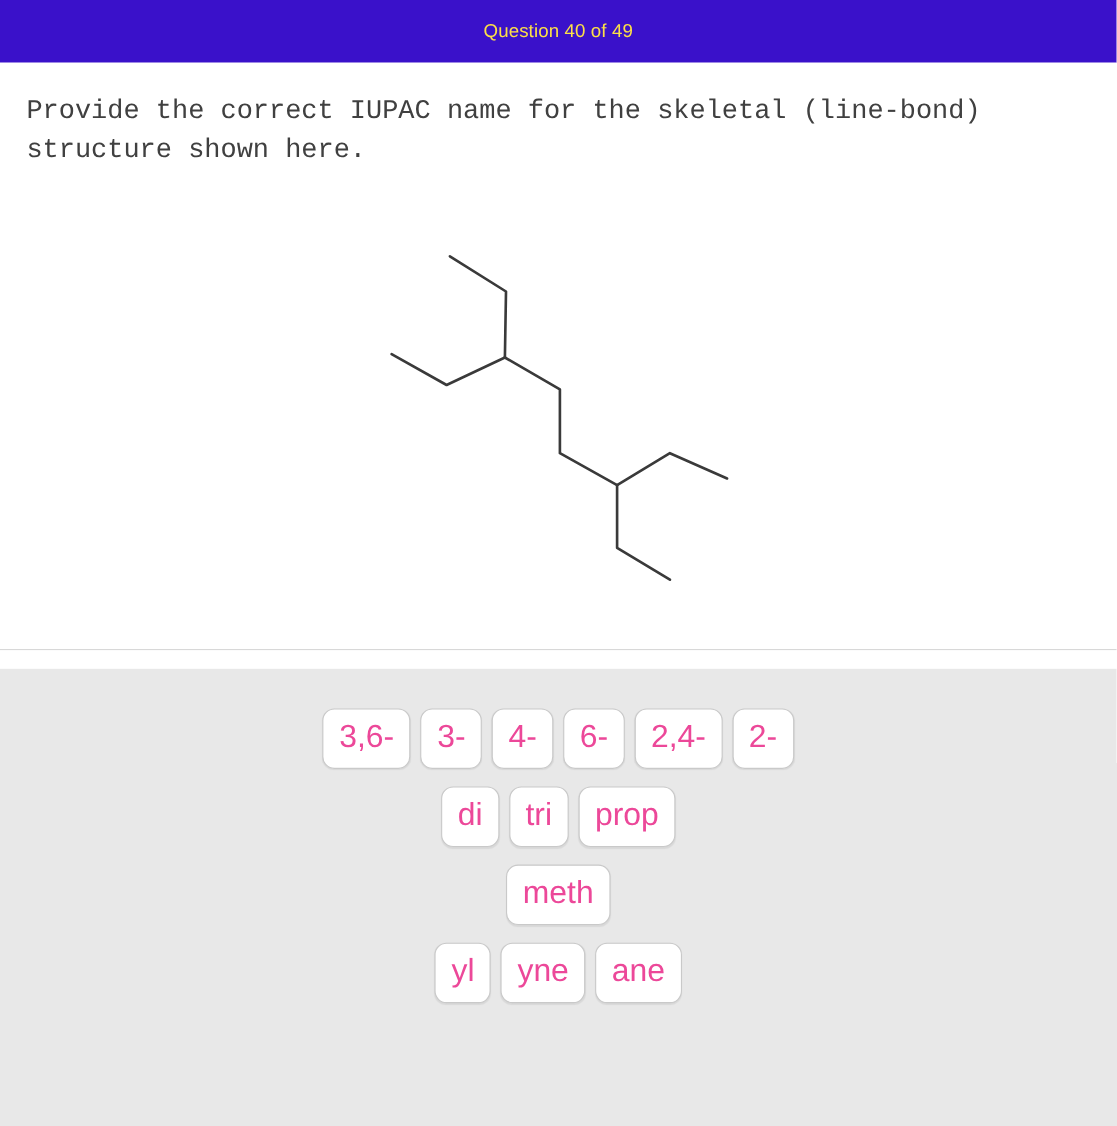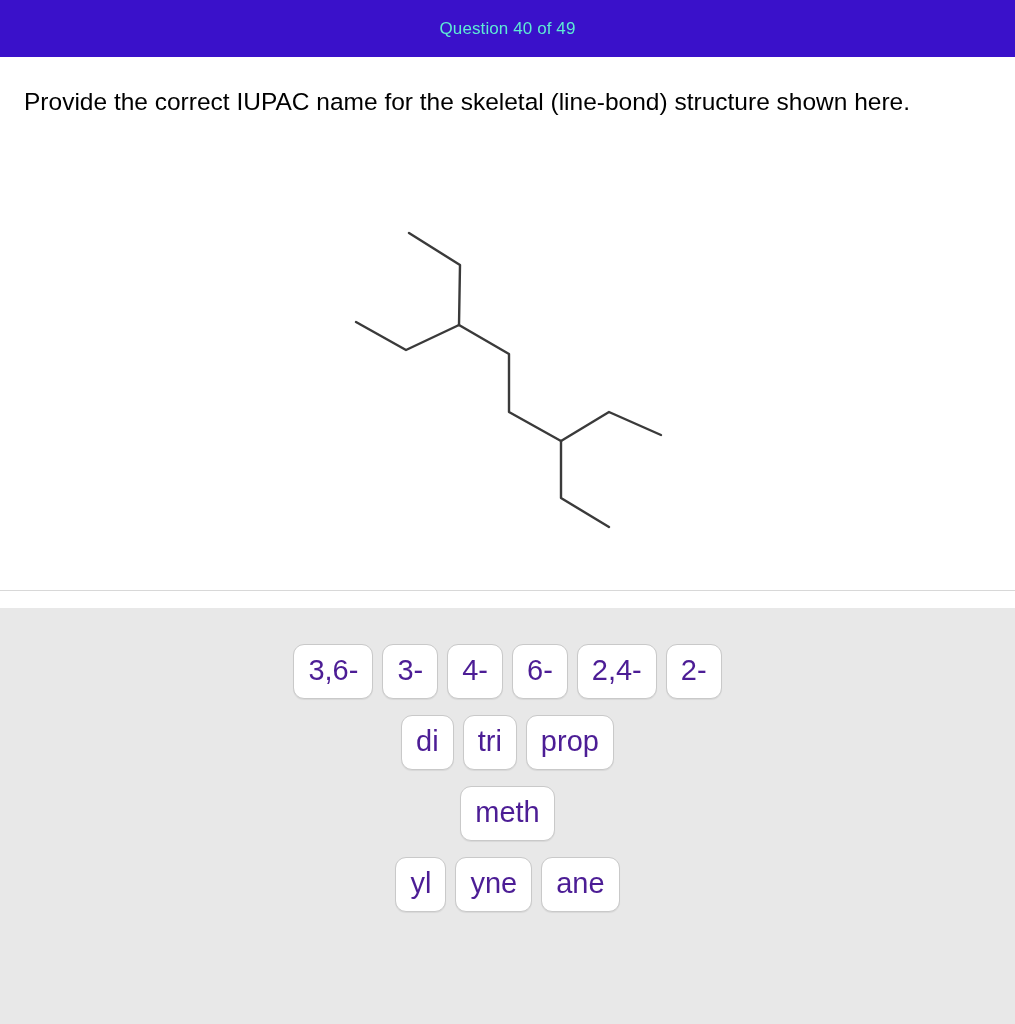--- a/index.html
+++ b/index.html
@@ -27,41 +27,41 @@
   
   .header {
     height: 57px;
     background: #3a11ca;
     display: flex;
     align-items: center;
     justify-content: center;
     flex: 0 0 auto;
   }
   .header-title {
-    color: #5eead4;
+    color: #fde047;
     font-size: 17px;
     font-family: "Liberation Sans", sans-serif;
     letter-spacing: 0.1px;
   }
 
   
   .question-panel {
     flex: 0 0 auto;
     height: 534px;
     background: #ffffff;
     position: relative;
     border-bottom: 1px solid #d8d8d8;
   }
   .prompt {
     margin: 0;
     padding: 27px 26px 0 24px;
     font-size: 24.5px;
     line-height: 1.48;
-    color: #000000;
-    font-family: Liberation Sans, sans-serif;
+    color: #404040;
+    font-family: Liberation Mono, monospace;
     font-weight: 400;
   }
 
   .structure-wrap {
     position: absolute;
     left: 0;
     top: 160px;
     width: 1015px;
     height: 360px;
   }
@@ -85,21 +85,21 @@
     display: flex;
     justify-content: center;
     align-items: center;
     gap: 9px;
     margin-bottom: 16px;
   }
   .tile {
     background: #ffffff;
     border: 1px solid #c9c9c9;
     border-radius: 11px;
-    color: #4c1d95;
+    color: #ec4899;
     font-size: 29px;
     font-family: "Liberation Sans", sans-serif;
     line-height: 1;
     padding: 11px 14px 13px 14px;
     min-width: 44px;
     text-align: center;
     box-shadow: 0 1px 1px rgba(0,0,0,0.07);
     cursor: pointer;
     user-select: none;
     white-space: nowrap;

